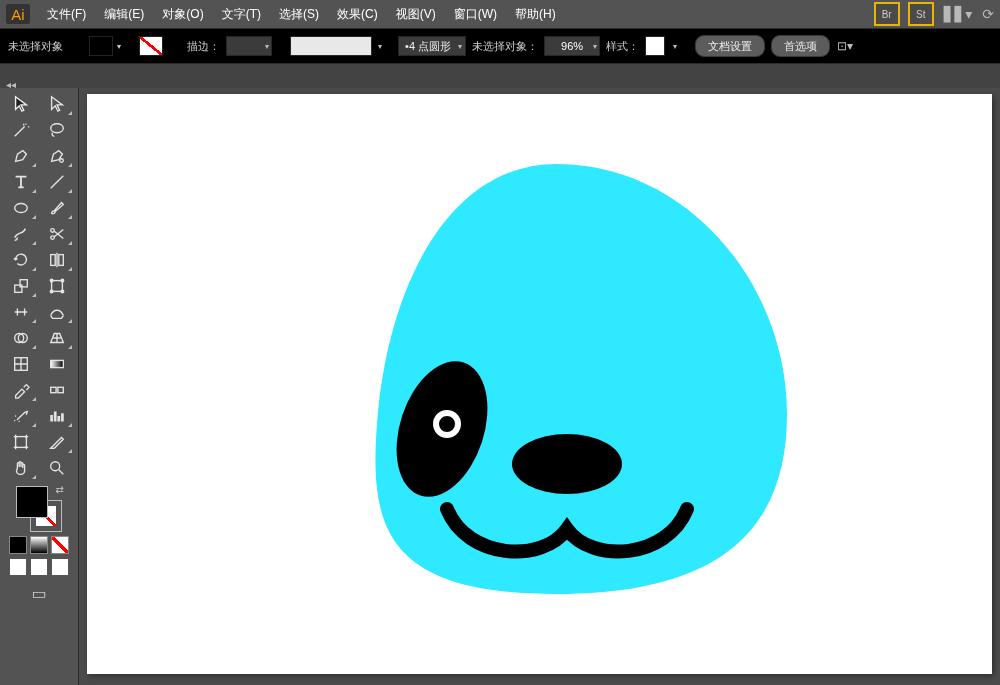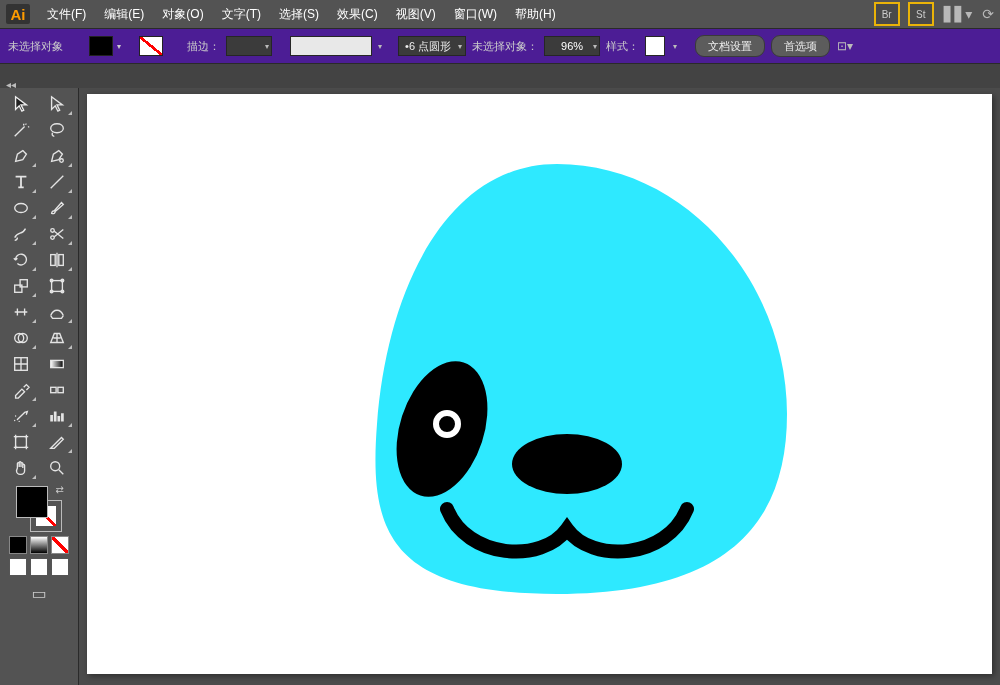--- a/index.html
+++ b/index.html
@@ -1,24 +1,24 @@
 <!DOCTYPE html>
 <html><head>
 <meta charset="utf-8">
 <style>
   html,body{margin:0;padding:0;width:1000px;height:685px;font-family:"Microsoft YaHei",Arial,sans-serif;font-size:12px;color:#d4d4d4;background:#373737;overflow:hidden;user-select:none}
   
   .menubar{height:28px;background:#535353;display:flex;align-items:center;padding:0 6px;gap:4px;border-bottom:1px solid #2a2a2a}
-  .ai-logo{width:24px;height:20px;background:#333;color:#ff9c00;font-weight:bold;font-size:15px;display:flex;align-items:center;justify-content:center;border-radius:2px;margin-right:6px}
+  .ai-logo{width:24px;height:20px;background:#333;color:#ff9c00;font-weight:normal;font-size:15px;display:flex;align-items:center;justify-content:center;border-radius:2px;margin-right:6px}
   .menu-item{padding:4px 7px;color:#ffffff;cursor:default}
   .menu-spacer{flex:1}
   .menu-ic{width:22px;height:20px;border:2px solid #eab308;background:#4a4a4a;display:flex;align-items:center;justify-content:center;font-size:10px;color:#ccc;margin-left:4px}
   .menu-glyph{margin-left:6px;color:#b8b8b8;font-size:14px;cursor:default}
   
-  .ctrlbar{height:34px;background:#4c1d95;display:flex;align-items:center;padding:0 8px;gap:6px;border-bottom:1px solid #2a2a2a;font-size:11px;color:#ccc}
+  .ctrlbar{height:34px;background:#000000;display:flex;align-items:center;padding:0 8px;gap:6px;border-bottom:1px solid #2a2a2a;font-size:11px;color:#ccc}
   .ctl-label{white-space:nowrap}
   .swatch{width:22px;height:18px;border:1px solid #222;position:relative;background:#000}
   .swatch .dd{position:absolute;right:-12px;top:0;width:10px;height:100%;display:flex;align-items:center;justify-content:center;color:#ccc;font-size:8px}
   .no-stroke{width:22px;height:18px;border:1px solid #222;background:#fff;position:relative}
   .no-stroke::after{content:"";position:absolute;left:0;top:0;right:0;bottom:0;background:linear-gradient(to top right,transparent 45%,red 45%,red 55%,transparent 55%)}
   .num-field{width:44px;height:18px;background:#3b3b3b;border:1px solid #262626;display:flex;align-items:center;justify-content:center;position:relative;color:#fff}
   .num-field .dd{position:absolute;right:2px;font-size:8px;color:#bbb}
   .brush-prev{width:80px;height:18px;background:#e8e8e8;border:1px solid #262626}
   .sel-field{display:flex;align-items:center;height:18px;background:#3b3b3b;border:1px solid #262626;padding:0 14px 0 6px;position:relative;color:#eee;white-space:nowrap}
   .sel-field .dd{position:absolute;right:3px;font-size:8px;color:#bbb}
@@ -88,21 +88,21 @@
   <div class="no-stroke"></div>
   <div style="width:12px"></div>
   <span class="ctl-label">描边：</span>
   <div class="num-field">
       <span class="dd">▾</span>
     </div>
   <div style="width:6px"></div>
   <div class="brush-prev"></div>
   <span style="font-size:8px;color:#bbb">▾</span>
   <div style="width:4px"></div>
-  <div class="sel-field">• <span>6 点圆形</span><span class="dd">▾</span></div>
+  <div class="sel-field">• <span>4 点圆形</span><span class="dd">▾</span></div>
   <span class="ctl-label">未选择对象：</span>
   <div class="num-field" style="width:54px">
       <span>96%</span>
       <span class="dd">▾</span>
     </div>
   <span class="ctl-label">样式：</span>
   <div class="style-sw"></div>
     <span style="font-size:8px;color:#bbb">▾</span>
   <div style="width:6px"></div>
   <div class="pill-btn">文档设置</div>

